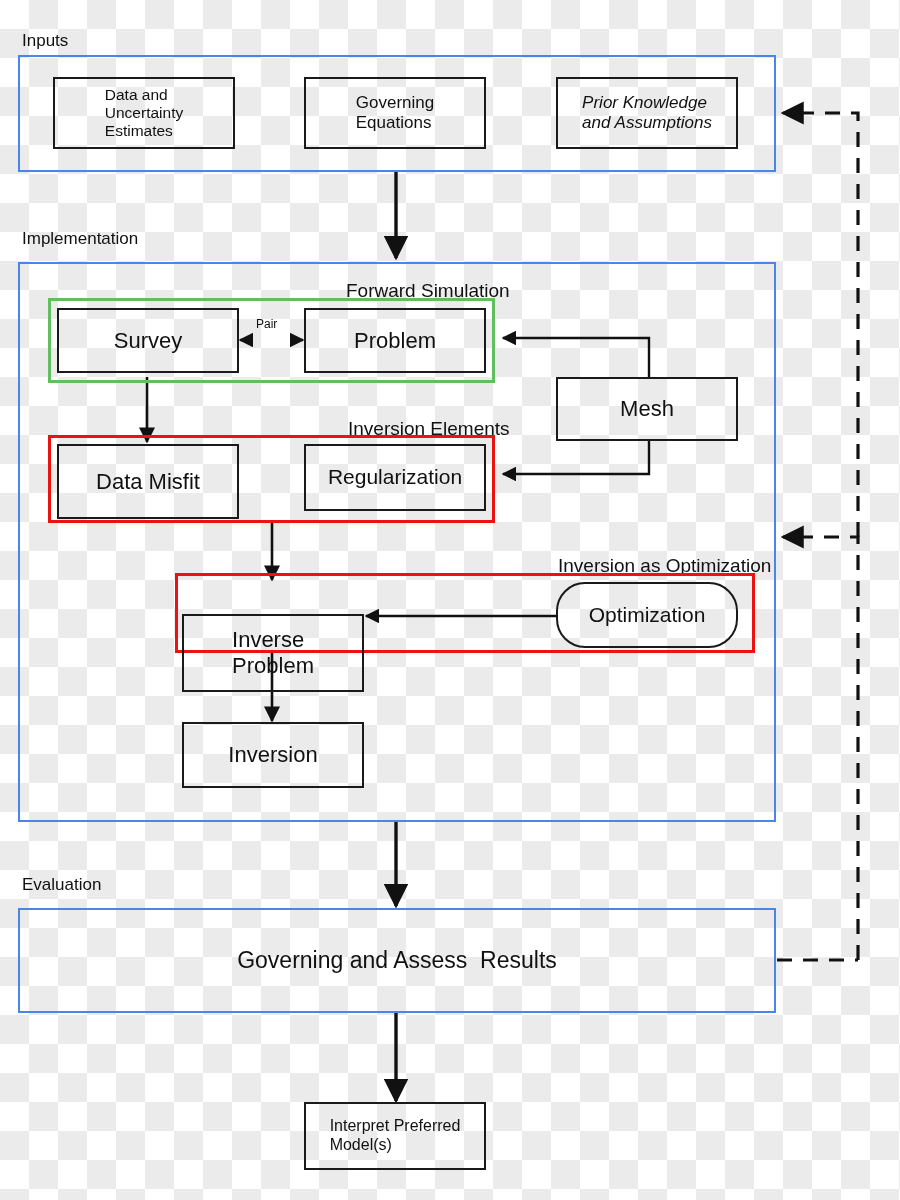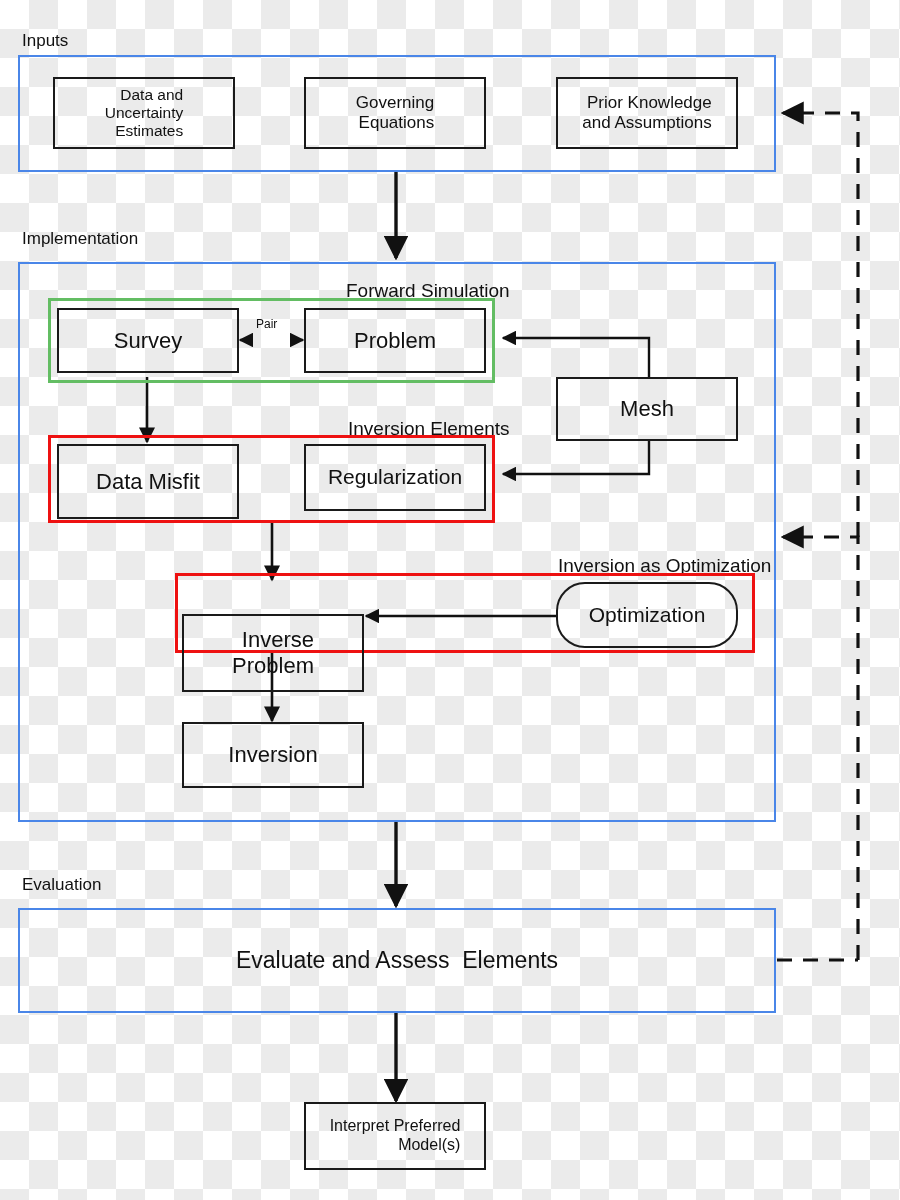--- a/index.html
+++ b/index.html
@@ -59,21 +59,21 @@
     border: 3px solid #ee1111;
   }
   .node {
     position: absolute;
     box-sizing: border-box;
     border: 2.2px solid #1a1a1a;
     background: transparent;
     display: flex;
     align-items: center;
     justify-content: center;
-    text-align: right;
+    text-align: left;
     color: #111111;
     line-height: 1.18;
   }
   .node-lg { font-size: 22px; }
   .node-md { font-size: 17px; }
   .node-sm { font-size: 15.5px; }
   .pair-label {
     position: absolute;
     font-size: 12px;
     color: #111111;
@@ -134,21 +134,21 @@
     <span style="white-space:pre-line;">Data and
 Uncertainty
 Estimates</span>
   </div>
 
   <div class="node node-md" style="left:304px; top:77px; width:182px; height:72px;">
     <span style="white-space:pre-line;">Governing
 Equations</span>
   </div>
 
-  <div class="node node-md" style="left:556px; top:77px; width:182px; height:72px;">
+  <div class="node node-md" style="left:556px; top:77px; width:182px; height:72px;font-style:italic;">
     <span style="white-space:pre-line;">Prior Knowledge
 and Assumptions</span>
   </div>
 
   <div class="group-label" style="left:22px; top:230px;">Implementation</div>
 
   <div class="container-box blue-container" style="left:18px; top:262px; width:758px; height:560px;"></div>
 
   <div class="sub-label" style="left:346px; top:281px;">Forward Simulation</div>
 
@@ -195,21 +195,21 @@
 
   <div class="node node-lg" style="left:182px; top:722px; width:182px; height:66px;">
     <span>Inversion</span>
   </div>
 
   <div class="group-label" style="left:22px; top:876px;">Evaluation</div>
 
   <div class="container-box blue-container" style="left:18px; top:908px; width:758px; height:105px;"></div>
 
   <div class="node node-lg" style="left:18px; top:908px; width:758px; height:105px; border:none;">
-    <span style="font-size:23px; white-space:pre;">Evaluate and Assess  Elements</span>
+    <span style="font-size:23px; white-space:pre;">Governing and Assess  Results</span>
   </div>
 
   <div class="node node-sm" style="left:304px; top:1102px; width:182px; height:68px;">
     <span style="white-space:pre-line; font-size:16px;">Interpret Preferred
 Model(s)</span>
   </div>
 
 </div>
 
 </body></html>

